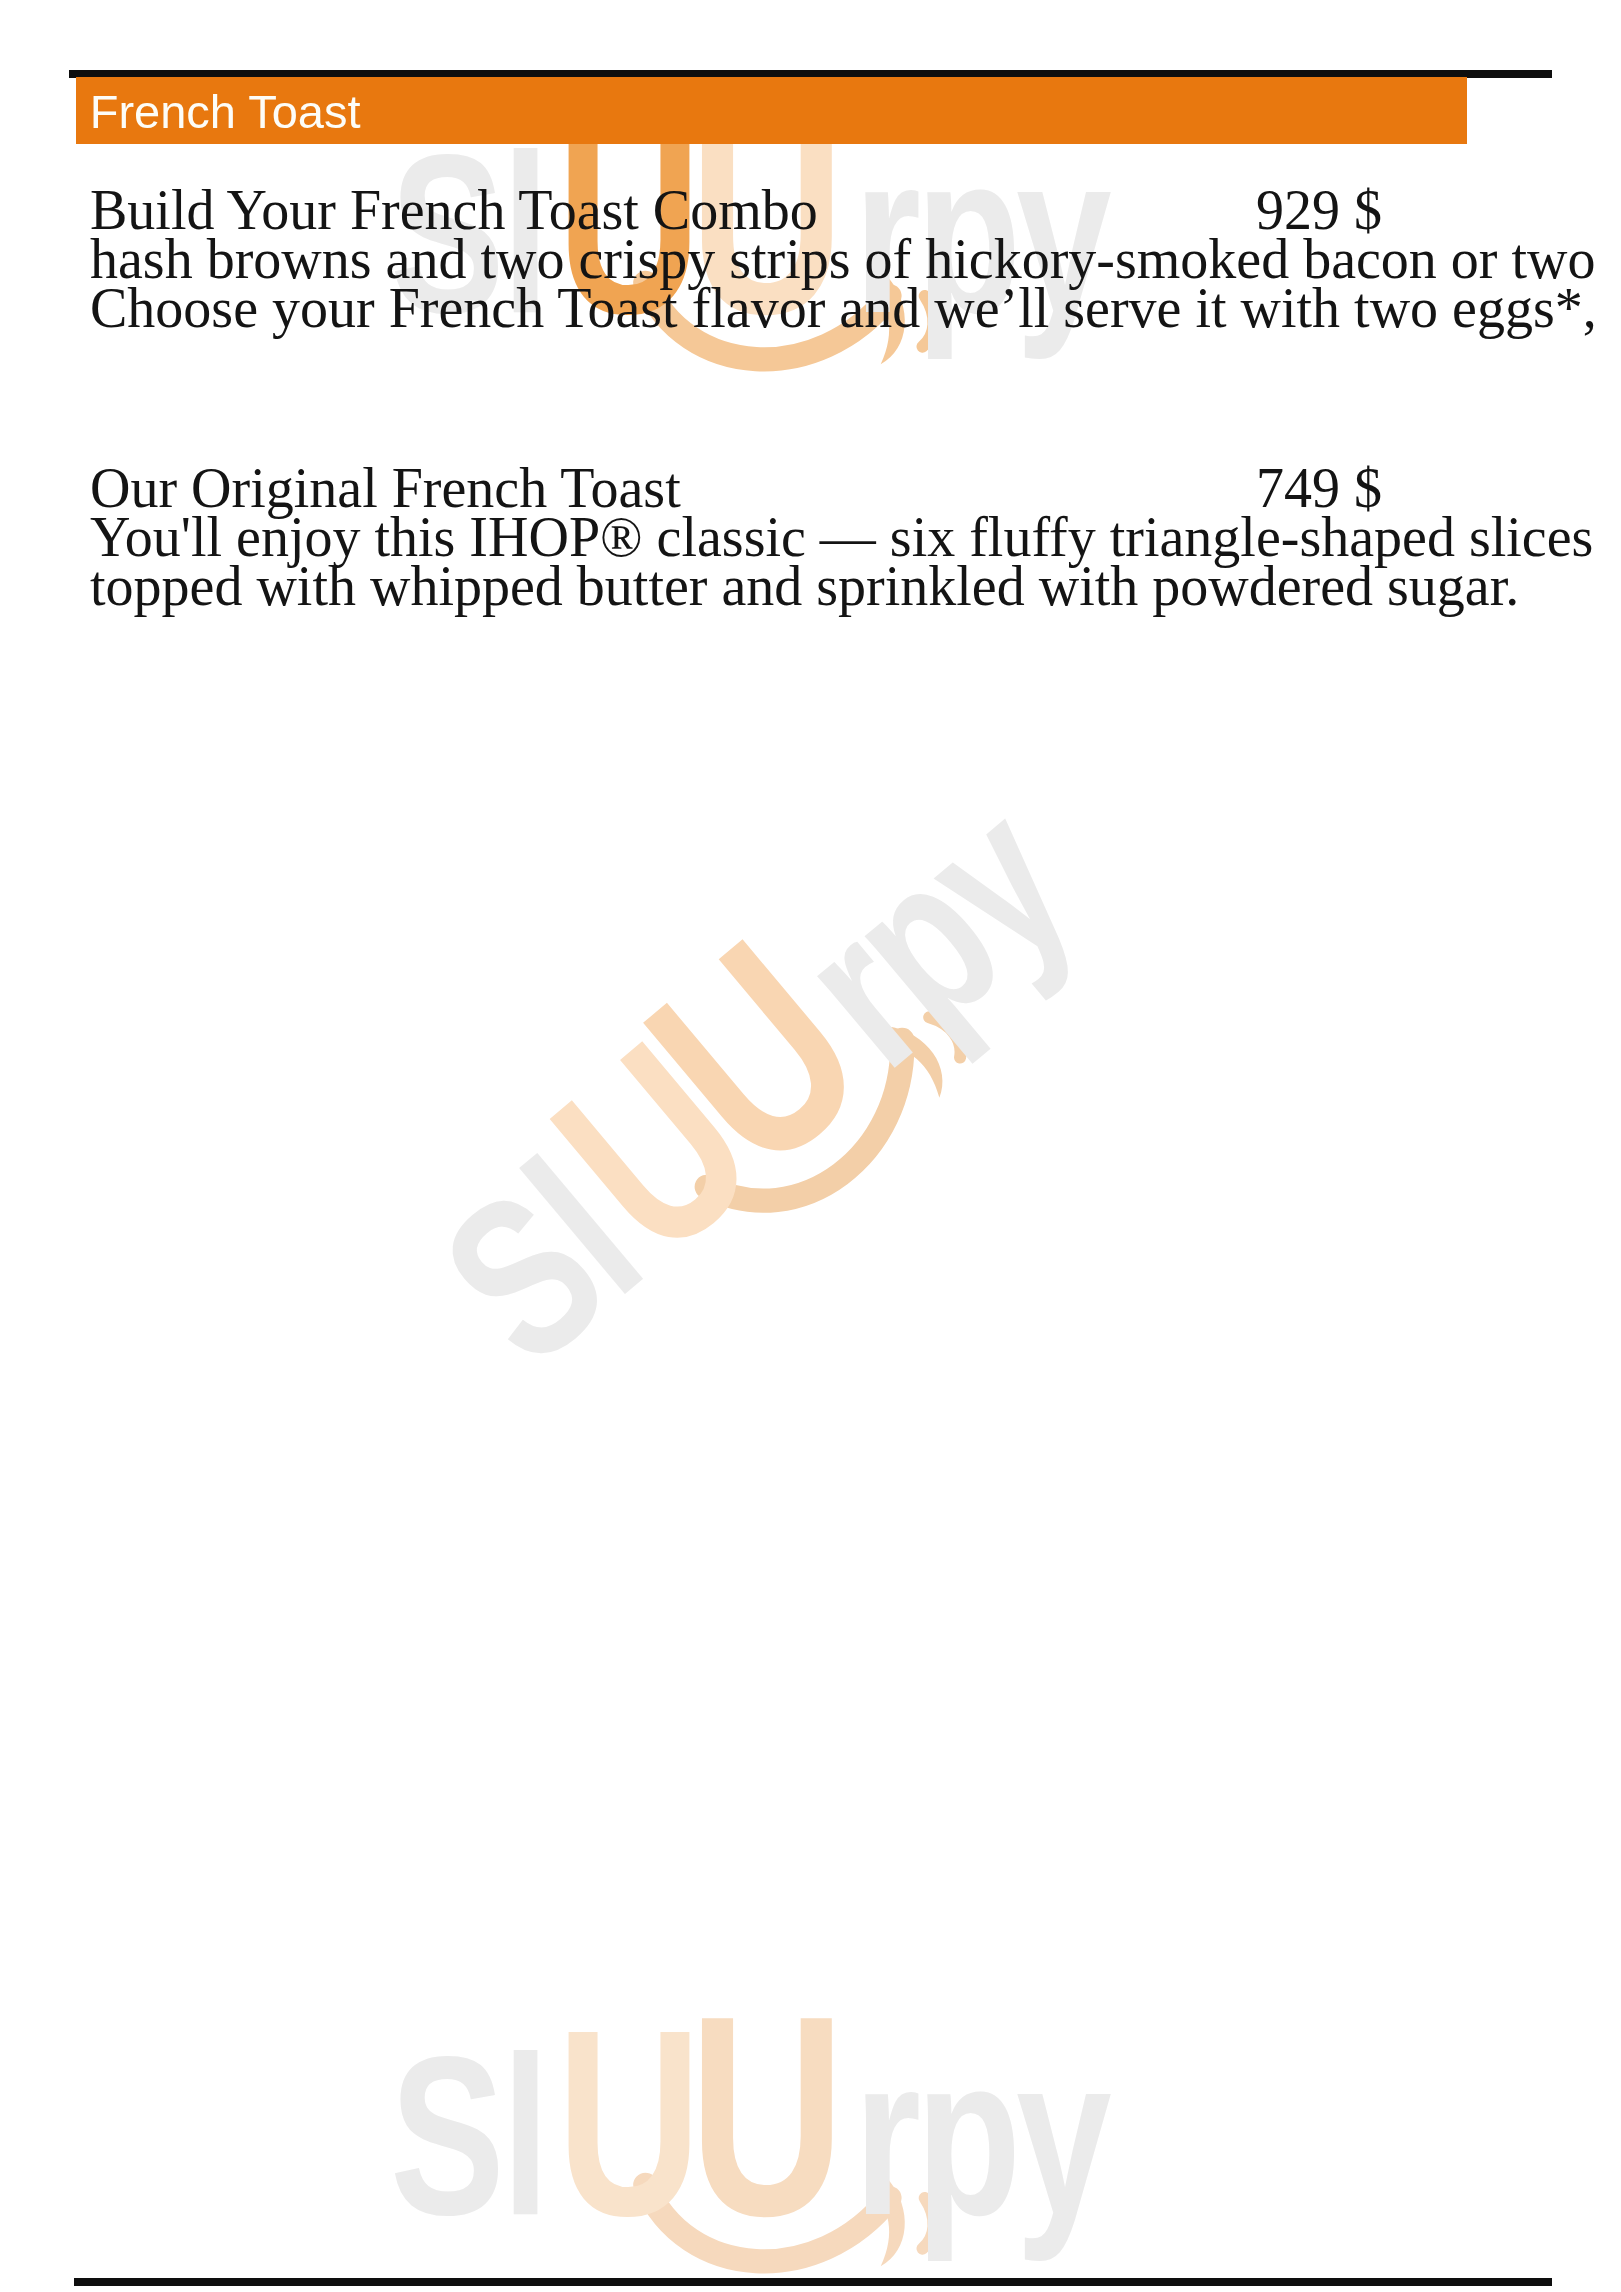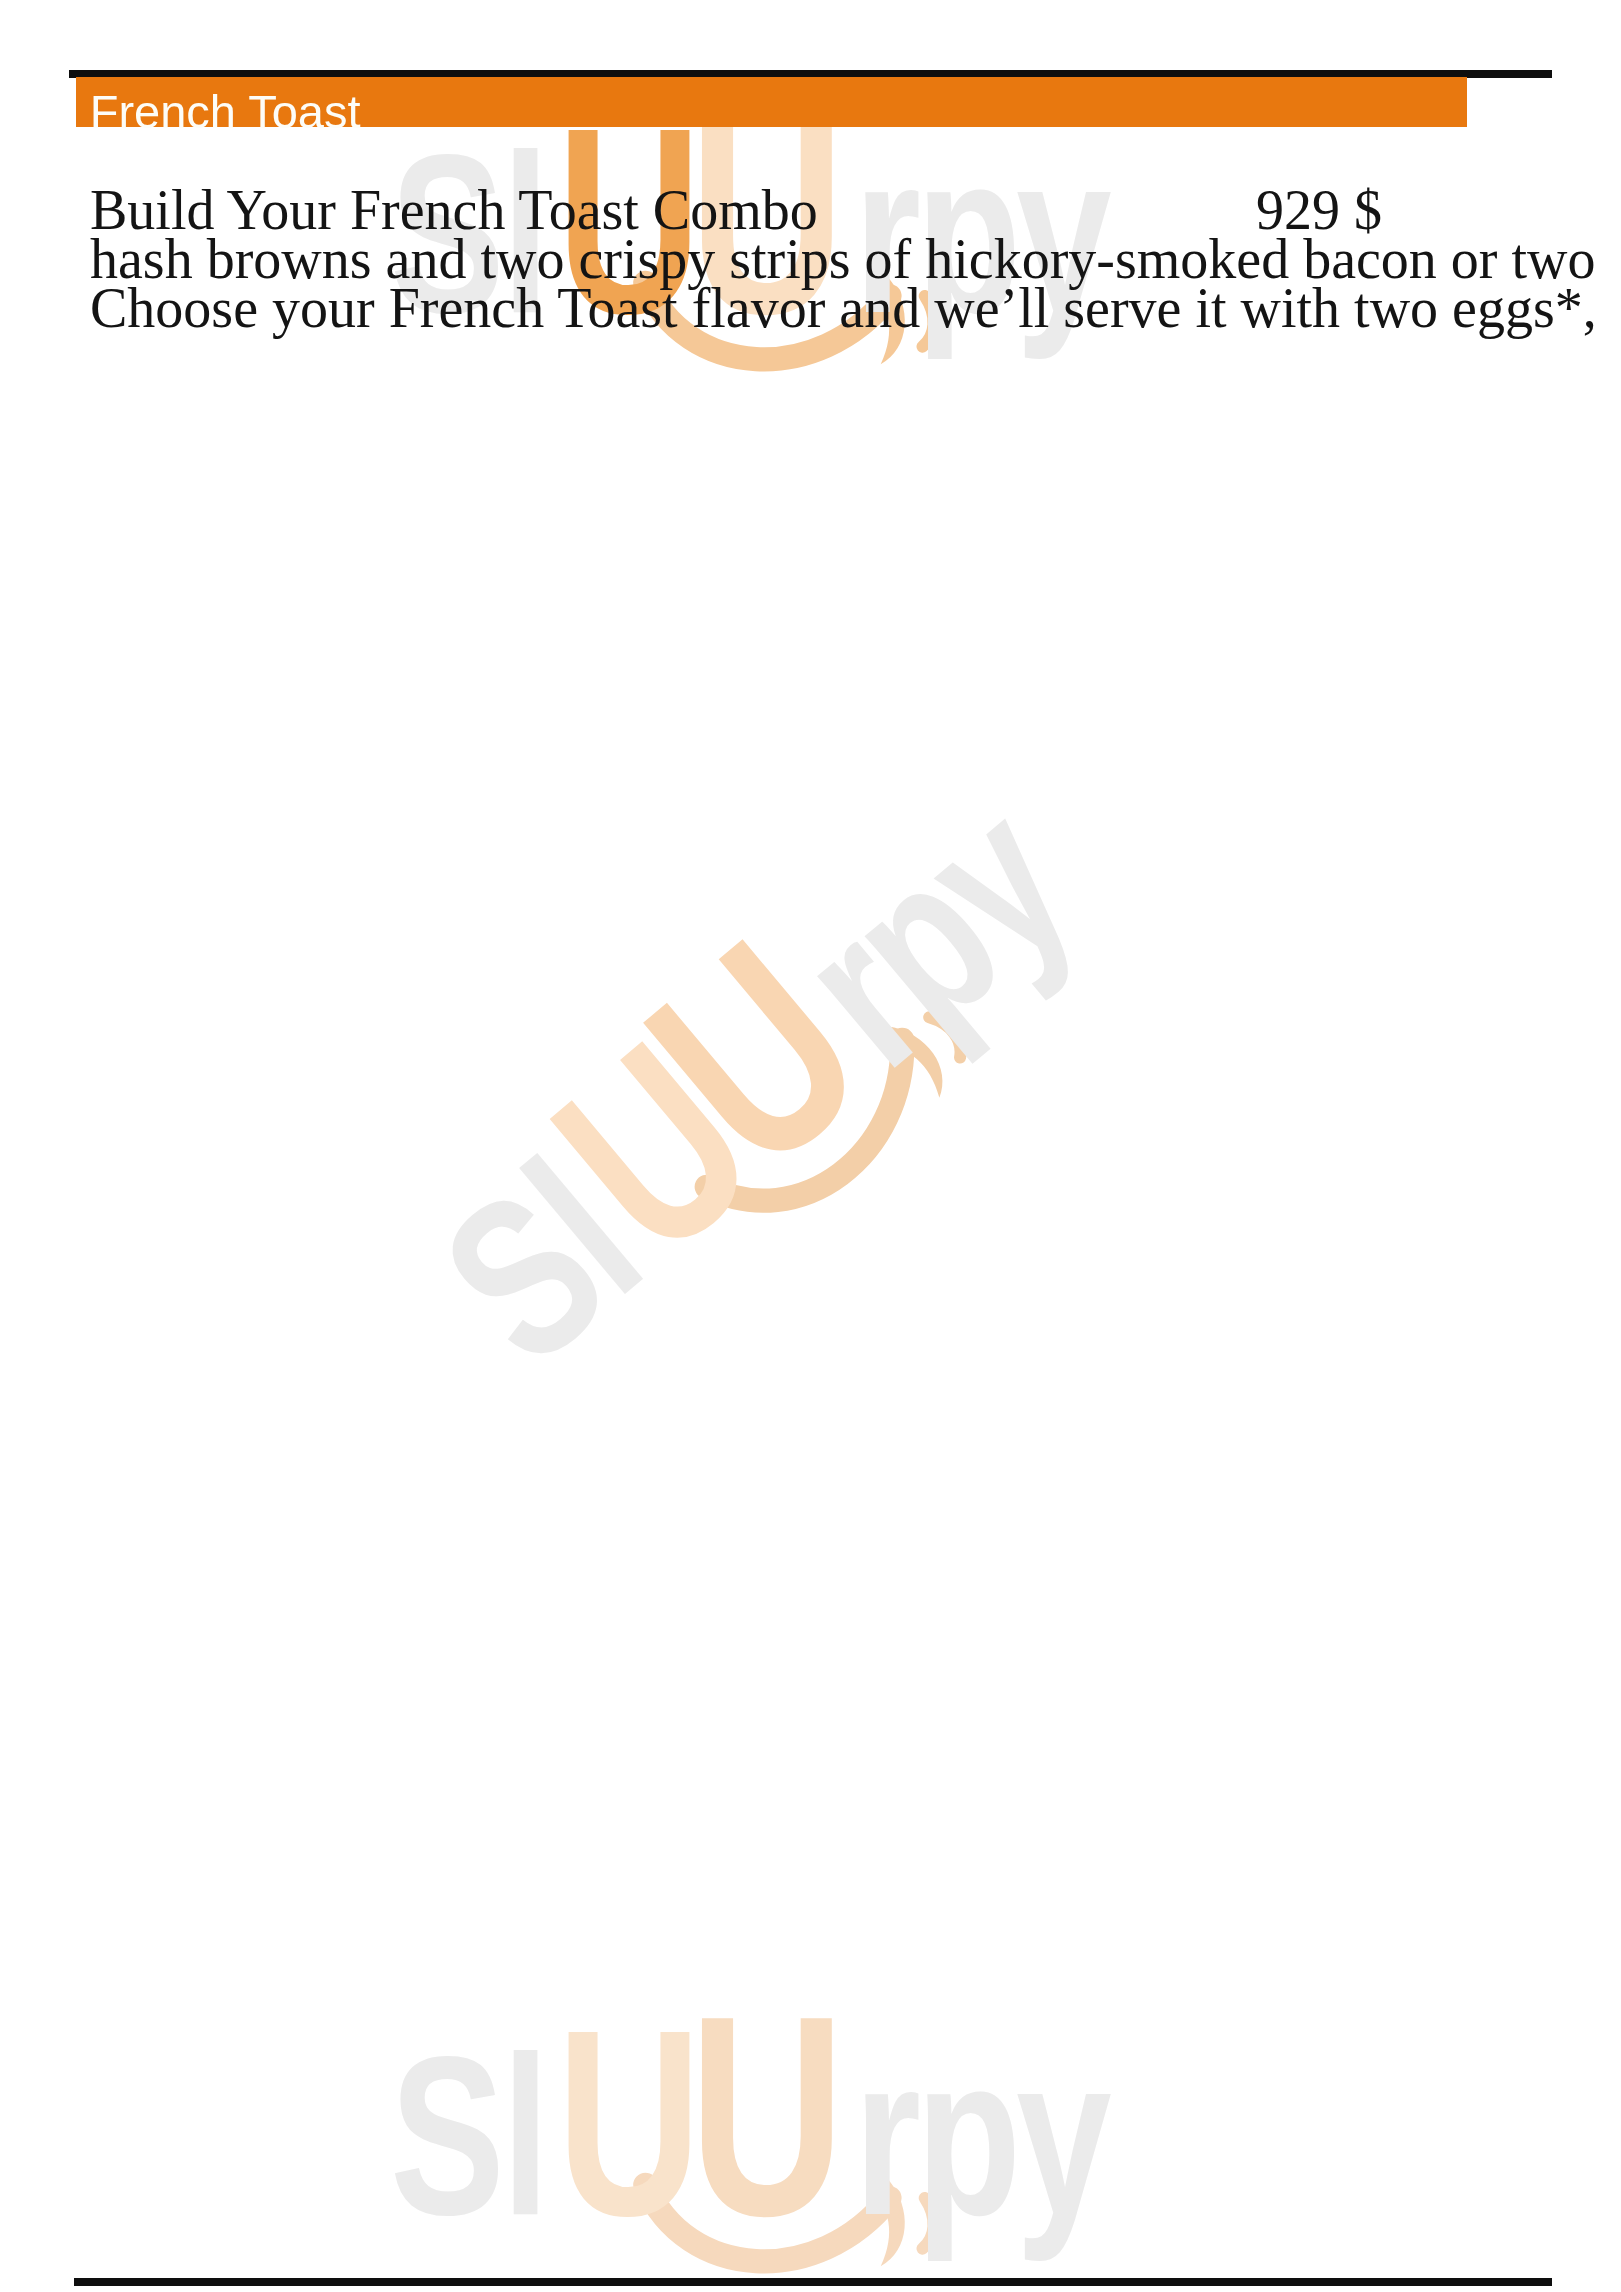--- a/index.html
+++ b/index.html
@@ -13,21 +13,21 @@
 
   
   .bar-black{
     position:absolute;left:69px;width:1483px;height:7.8px;
     background:#0e0e0e;z-index:3;
   }
   .bar-black.top{top:70px;}
   .bar-black.bottom{top:2278px;left:74px;width:1478px;}
 
   .section-band{
-    position:absolute;left:76px;top:77px;width:1391px;height:50px;
+    position:absolute;left:76px;top:77px;width:1391px;height:67px;
     background:#e8780f;z-index:3;
     color:#fdfdf8;
     font-family:"Liberation Sans", sans-serif;
     font-size:47px;line-height:69px;
     padding-left:13.7px;box-sizing:border-box;
     white-space:nowrap;
   }
 
   
   .menu-item{
@@ -129,17 +129,25 @@
 
   <div class="menu-item item-1">
     <div class="item-row">
       <span class="item-name">Build Your French Toast Combo</span>
       <span class="item-price">929 $</span>
     </div>
     <div class="item-desc">hash browns and two crispy strips of hickory-smoked bacon or two</div>
     <div class="item-desc">Choose your French Toast flavor and we’ll serve it with two eggs*,</div>
   </div>
 
+  <div class="menu-item item-2">
+    <div class="item-row">
+      <span class="item-name">Our Original French Toast</span>
+      <span class="item-price">749 $</span>
+    </div>
+    <div class="item-desc">You'll enjoy this IHOP® classic — six fluffy triangle-shaped slices</div>
+    <div class="item-desc">topped with whipped butter and sprinkled with powdered sugar.</div>
+  </div>
 
   <div class="bar-black bottom"></div>
 
 </div>
 
 
 </body></html>

